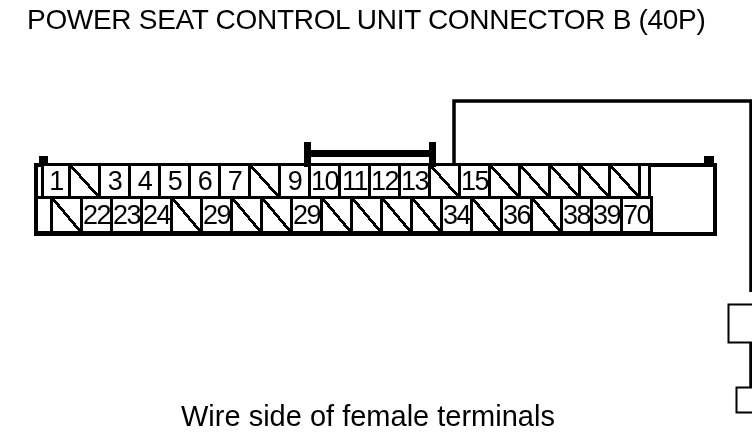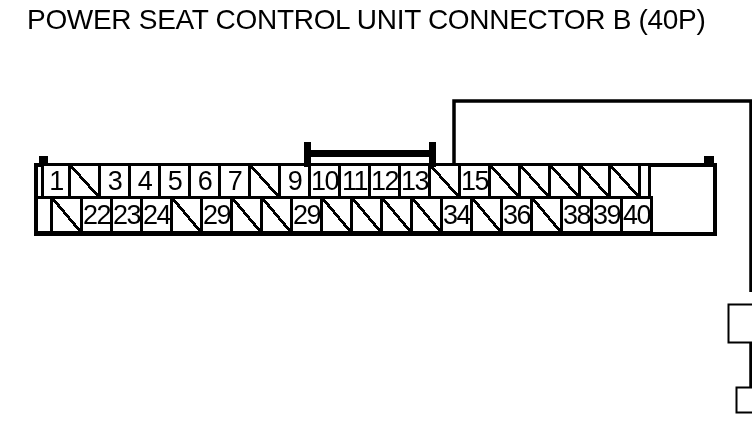--- a/index.html
+++ b/index.html
@@ -132,29 +132,30 @@
       <div class="cell slash"></div>
       <div class="cell slash"></div>
       <div class="cell slash"></div>
       <div class="cell slash"></div>
       <div class="cell">34</div>
       <div class="cell slash"></div>
       <div class="cell">36</div>
       <div class="cell slash"></div>
       <div class="cell">38</div>
       <div class="cell">39</div>
-      <div class="cell">40</div>
+      <div class="cell">70</div>
     </div>
 
   <svg class="overlay" viewBox="0 0 752 442" xmlns="http://www.w3.org/2000/svg">
 
     <rect x="280" y="142" width="7" height="25" fill="#000"></rect>
     <rect x="405" y="142" width="7" height="25" fill="#000"></rect>
     <rect x="282" y="150" width="130" height="7" fill="#000"></rect>
 
     <path d="M430,166 L430,101 L727,101 L727,292" fill="none" stroke="#000" stroke-width="3.5"></path>
     <rect x="704.5" y="304.5" width="30" height="38" fill="#fff" stroke="#000" stroke-width="2"></rect>
     <path d="M727,342.5 L727,387" fill="none" stroke="#000" stroke-width="3.5"></path>
     <rect x="712.5" y="387.5" width="20" height="25" fill="#fff" stroke="#000" stroke-width="2"></rect>
   </svg>
 
+  <div class="caption">Wire side of female terminals</div>
 
 </div>
 
 </body></html>

